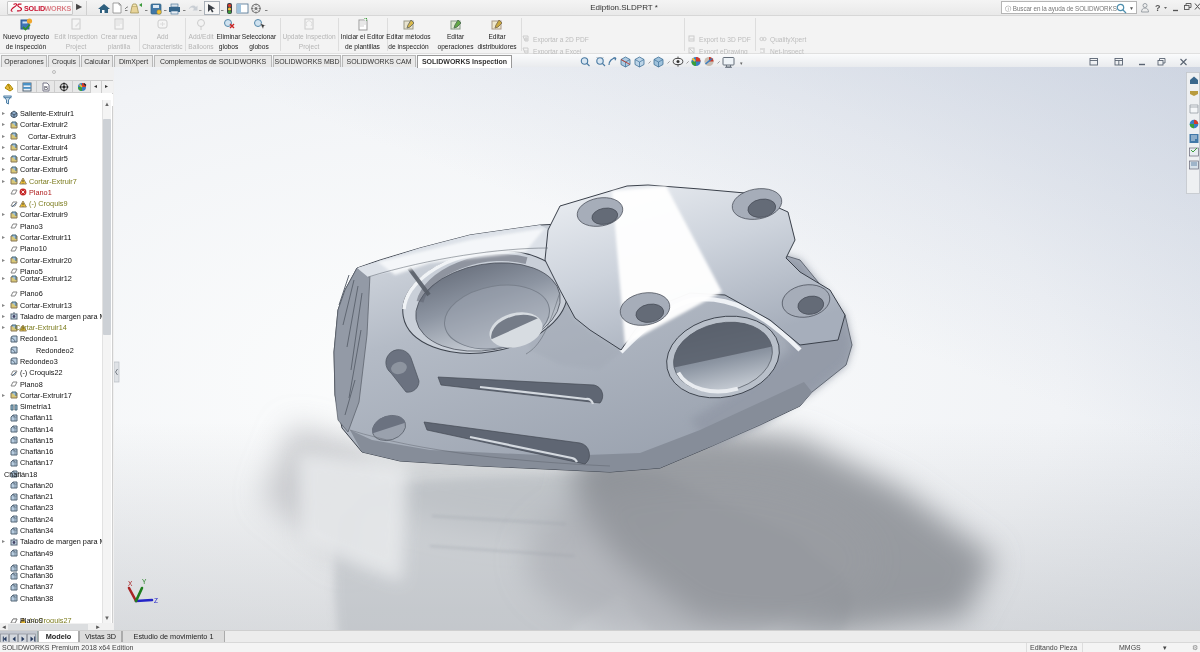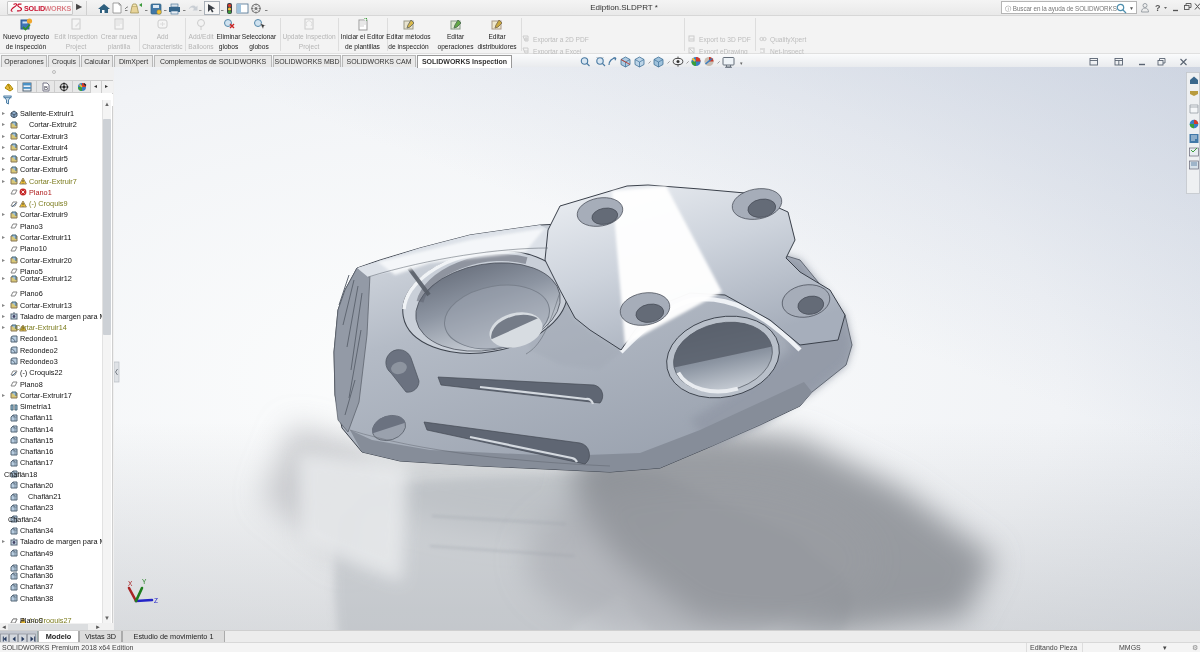--- a/index.html
+++ b/index.html
@@ -554,29 +554,29 @@
               <path d="M1 3l3 2 3-2M4 5v3" stroke="#456" fill="none"></path>
             </svg>
             <span class="tx" style="left:20px">Saliente-Extruir1</span>
           </div>
       <div class="trow" style="top:11.3px">
             <span class="ar">▸</span>
             <svg class="ic" viewBox="0 0 8 8">
               <path d="M1 2h6v5H1z" fill="#d8c878" stroke="#875"></path>
               <path d="M2 2V1h4v4" fill="#9ec0dc" stroke="#467"></path>
             </svg>
-            <span class="tx" style="left:29px">Cortar-Extruir2</span>
+            <span class="tx" style="left:20px">Cortar-Extruir2</span>
           </div>
       <div class="trow" style="top:22.5px">
             <span class="ar">▸</span>
             <svg class="ic" viewBox="0 0 8 8">
               <path d="M1 2h6v5H1z" fill="#d8c878" stroke="#875"></path>
               <path d="M2 2V1h4v4" fill="#9ec0dc" stroke="#467"></path>
             </svg>
-            <span class="tx" style="left:20px">Cortar-Extruir3</span>
+            <span class="tx" style="left:28px">Cortar-Extruir3</span>
           </div>
       <div class="trow" style="top:33.8px">
             <span class="ar">▸</span>
             <svg class="ic" viewBox="0 0 8 8">
               <path d="M1 2h6v5H1z" fill="#d8c878" stroke="#875"></path>
               <path d="M2 2V1h4v4" fill="#9ec0dc" stroke="#467"></path>
             </svg>
             <span class="tx" style="left:20px">Cortar-Extruir4</span>
           </div>
       <div class="trow" style="top:45.1px">
@@ -718,21 +718,21 @@
               <path d="M1 7V3a2 2 0 0 1 2-2h4v6z" fill="#b8cde0" stroke="#567"></path>
               <path d="M1 3c2 0 4 2 4 4" fill="none" stroke="#567"></path>
             </svg>
             <span class="tx" style="left:20px">Redondeo1</span>
           </div>
       <div class="trow" style="top:236.7px">
             <svg class="ic" viewBox="0 0 8 8">
               <path d="M1 7V3a2 2 0 0 1 2-2h4v6z" fill="#b8cde0" stroke="#567"></path>
               <path d="M1 3c2 0 4 2 4 4" fill="none" stroke="#567"></path>
             </svg>
-            <span class="tx" style="left:20px">Redondeo2</span>
+            <span class="tx" style="left:36px">Redondeo2</span>
           </div>
       <div class="trow" style="top:247.9px">
             <svg class="ic" viewBox="0 0 8 8">
               <path d="M1 7V3a2 2 0 0 1 2-2h4v6z" fill="#b8cde0" stroke="#567"></path>
               <path d="M1 3c2 0 4 2 4 4" fill="none" stroke="#567"></path>
             </svg>
             <span class="tx" style="left:20px">Redondeo3</span>
           </div>
       <div class="trow" style="top:259.2px">
             <svg class="ic" viewBox="0 0 8 8">
@@ -809,35 +809,35 @@
               <path d="M1 7V3l2-2h4v6z" fill="#b8cde0" stroke="#567"></path>
               <path d="M3 1l2 2h2M3 1v2h2v4" fill="none" stroke="#567" stroke-width="0.6"></path>
             </svg>
             <span class="tx" style="left:20px">Chaflán20</span>
           </div>
       <div class="trow" style="top:383.2px">
             <svg class="ic" viewBox="0 0 8 8">
               <path d="M1 7V3l2-2h4v6z" fill="#b8cde0" stroke="#567"></path>
               <path d="M3 1l2 2h2M3 1v2h2v4" fill="none" stroke="#567" stroke-width="0.6"></path>
             </svg>
-            <span class="tx" style="left:28px">Chaflán21</span>
+            <span class="tx" style="left:20px">Chaflán21</span>
           </div>
       <div class="trow" style="top:394.4px">
             <svg class="ic" viewBox="0 0 8 8">
               <path d="M1 7V3l2-2h4v6z" fill="#b8cde0" stroke="#567"></path>
               <path d="M3 1l2 2h2M3 1v2h2v4" fill="none" stroke="#567" stroke-width="0.6"></path>
             </svg>
             <span class="tx" style="left:20px">Chaflán23</span>
           </div>
       <div class="trow" style="top:405.7px">
             <svg class="ic" viewBox="0 0 8 8">
               <path d="M1 7V3l2-2h4v6z" fill="#b8cde0" stroke="#567"></path>
               <path d="M3 1l2 2h2M3 1v2h2v4" fill="none" stroke="#567" stroke-width="0.6"></path>
             </svg>
-            <span class="tx" style="left:8px">Chaflán24</span>
+            <span class="tx" style="left:20px">Chaflán24</span>
           </div>
       <div class="trow" style="top:417.0px">
             <svg class="ic" viewBox="0 0 8 8">
               <path d="M1 7V3l2-2h4v6z" fill="#b8cde0" stroke="#567"></path>
               <path d="M3 1l2 2h2M3 1v2h2v4" fill="none" stroke="#567" stroke-width="0.6"></path>
             </svg>
             <span class="tx" style="left:20px">Chaflán34</span>
           </div>
       <div class="trow" style="top:428.3px">
             <span class="ar">▸</span>

